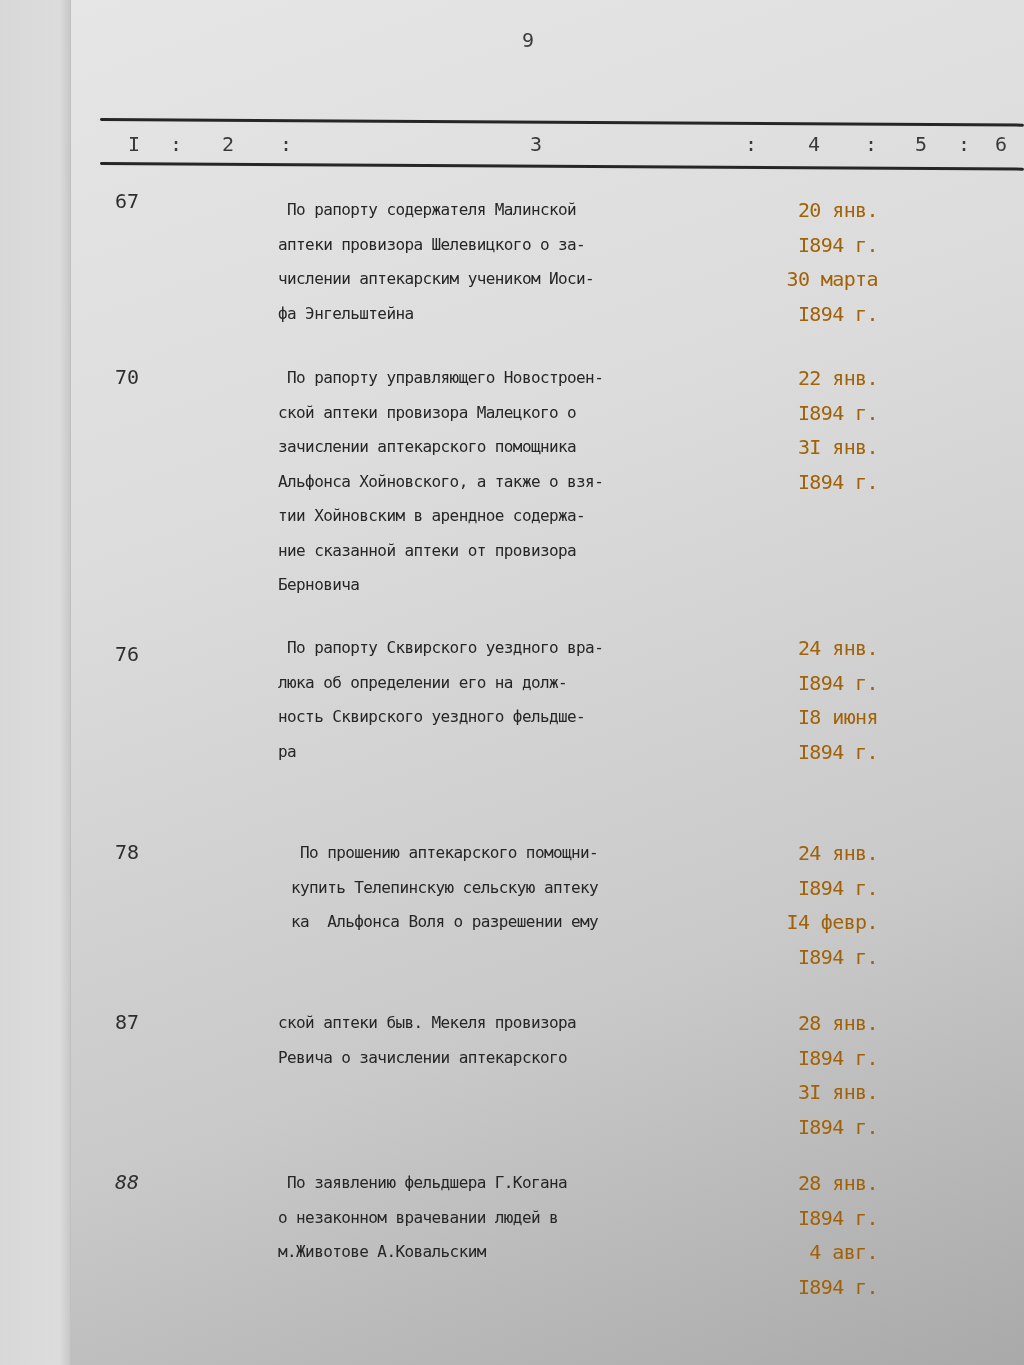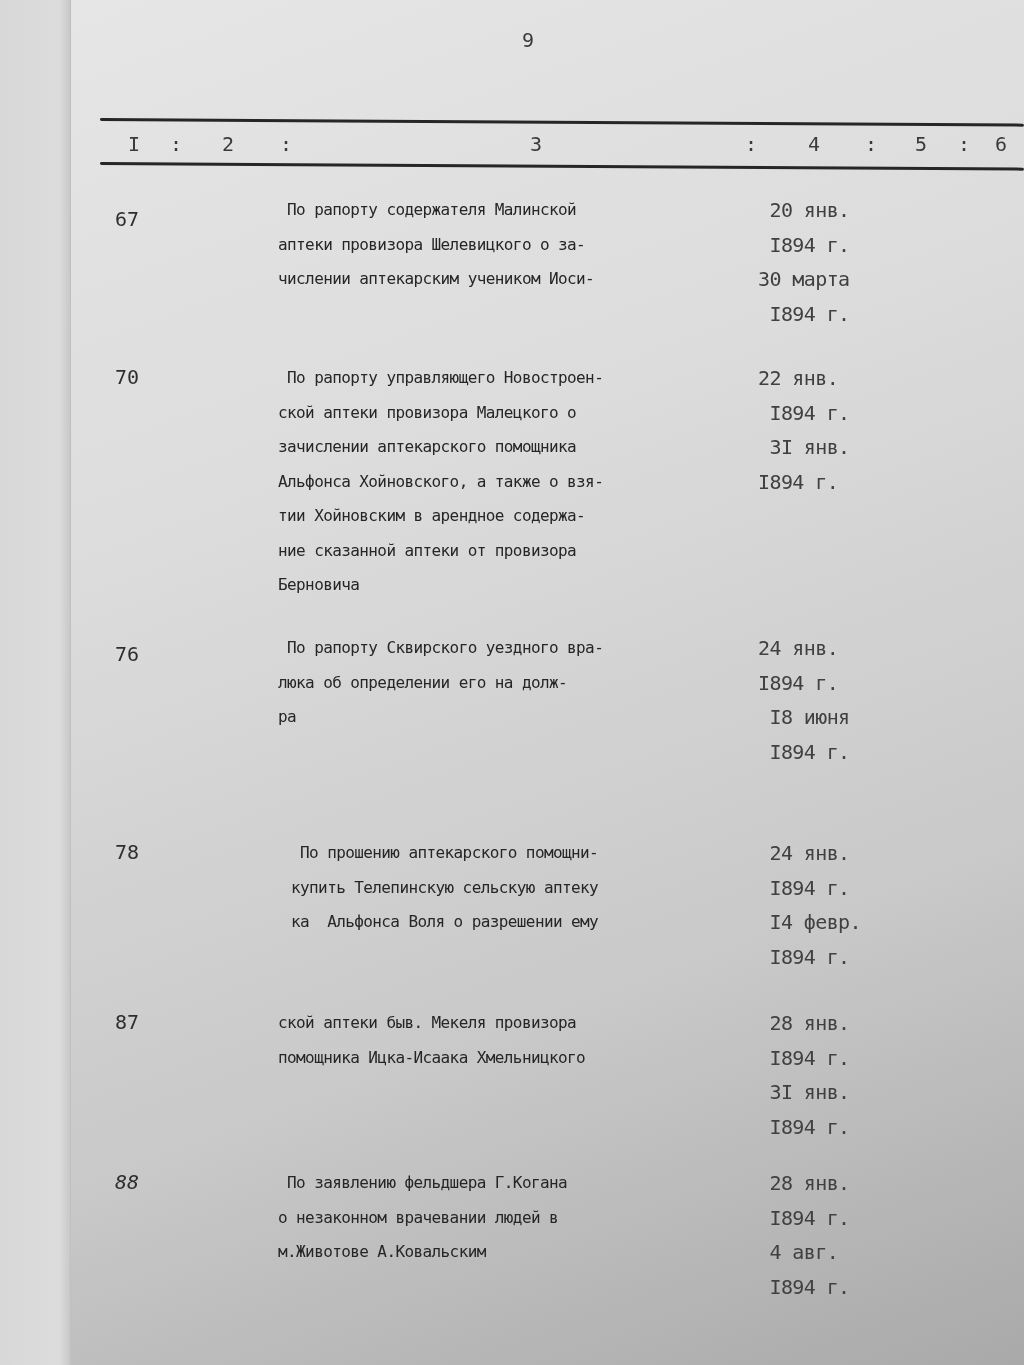--- a/index.html
+++ b/index.html
@@ -63,22 +63,23 @@
       color: #262626;
       letter-spacing: -0.6px;
     }
     .entry-dates {
       position: absolute;
       left: 758px;
       width: 120px;
       font-size: 20px;
       line-height: 34.5px;
       white-space: pre;
-      color: #404040;
+      color: #a16207;
       letter-spacing: -0.6px;
+      text-align: right;
     }
     .line { display: block; height: 34.5px; }
   </style>
 </head>
 <body>
 
 <div class="fold"></div>
 
 <div class="page-number">9</div>
 
@@ -93,42 +94,42 @@
     <span class="col-head" style="left: 808px;">4</span>
     <span class="col-head" style="left: 865px;">:</span>
     <span class="col-head" style="left: 915px;">5</span>
     <span class="col-head" style="left: 958px;">:</span>
     <span class="col-head" style="left: 995px;">6</span>
   </div>
 <div class="rule bottom"></div>
 
 <div id="entries">
     <div>
-      <div class="entry-num" style="top: 207px;">67</div>
-      <div class="entry-text" style="top: 193px;"><span class="line"> По рапорту содержателя Малинской</span><span class="line">аптеки провизора Шелевицкого о за-</span><span class="line">числении аптекарским учеником Иоси-</span></div>
+      <div class="entry-num" style="top: 189px;">67</div>
+      <div class="entry-text" style="top: 193px;"><span class="line"> По рапорту содержателя Малинской</span><span class="line">аптеки провизора Шелевицкого о за-</span><span class="line">числении аптекарским учеником Иоси-</span><span class="line">фа Энгельштейна</span></div>
       <div class="entry-dates" style="top: 193px;"><span class="line"> 20 янв.</span><span class="line"> I894 г.</span><span class="line">30 марта</span><span class="line"> I894 г.</span></div>
     </div>
     <div>
       <div class="entry-num" style="top: 365px;">70</div>
       <div class="entry-text" style="top: 361px;"><span class="line"> По рапорту управляющего Новостроен-</span><span class="line">ской аптеки провизора Малецкого о</span><span class="line">зачислении аптекарского помощника</span><span class="line">Альфонса Хойновского, а также о взя-</span><span class="line">тии Хойновским в арендное содержа-</span><span class="line">ние сказанной аптеки от провизора</span><span class="line">Берновича</span></div>
       <div class="entry-dates" style="top: 361px;"><span class="line">22 янв.</span><span class="line"> I894 г.</span><span class="line"> 3I янв.</span><span class="line">I894 г.</span><span class="line"></span><span class="line"></span><span class="line"></span></div>
     </div>
     <div>
       <div class="entry-num" style="top: 635px; margin-top: 7px;">76</div>
-      <div class="entry-text" style="top: 631px;"><span class="line"> По рапорту Сквирского уездного вра-</span><span class="line">люка об определении его на долж-</span><span class="line">ра</span></div>
+      <div class="entry-text" style="top: 631px;"><span class="line"> По рапорту Сквирского уездного вра-</span><span class="line">люка об определении его на долж-</span><span class="line">ность Сквирского уездного фельдше-</span><span class="line">ра</span></div>
       <div class="entry-dates" style="top: 631px;"><span class="line">24 янв.</span><span class="line">I894 г.</span><span class="line"> I8 июня</span><span class="line"> I894 г.</span><span class="line"></span></div>
     </div>
     <div>
       <div class="entry-num" style="top: 840px;">78</div>
       <div class="entry-text" style="top: 836px; margin-left: 13px;"><span class="line"> По прошению аптекарского помощни-</span><span class="line">купить Телепинскую сельскую аптеку</span><span class="line">ка  Альфонса Воля о разрешении ему</span><span class="line"></span></div>
       <div class="entry-dates" style="top: 836px;"><span class="line"> 24 янв.</span><span class="line"> I894 г.</span><span class="line"> I4 февр.</span><span class="line"> I894 г.</span></div>
     </div>
     <div>
       <div class="entry-num" style="top: 1010px;">87</div>
-      <div class="entry-text" style="top: 1006px;"><span class="line">ской аптеки быв. Мекеля провизора</span><span class="line">помощника Ицка-Исаака Хмельницкого</span></div>
+      <div class="entry-text" style="top: 1006px;"><span class="line">ской аптеки быв. Мекеля провизора</span><span class="line">Ревича о зачислении аптекарского</span></div>
       <div class="entry-dates" style="top: 1006px;"><span class="line"> 28 янв.</span><span class="line"> I894 г.</span><span class="line"> 3I янв.</span><span class="line"> I894 г.</span></div>
     </div>
     <div>
       <div class="entry-num" style="top: 1170px; font-style: italic;">88</div>
       <div class="entry-text" style="top: 1166px;"><span class="line"> По заявлению фельдшера Г.Когана</span><span class="line">о незаконном врачевании людей в</span><span class="line">м.Животове А.Ковальским</span><span class="line"></span></div>
       <div class="entry-dates" style="top: 1166px;"><span class="line"> 28 янв.</span><span class="line"> I894 г.</span><span class="line"> 4 авг.</span><span class="line"> I894 г.</span></div>
     </div>
   </div>
 
 </body></html>

